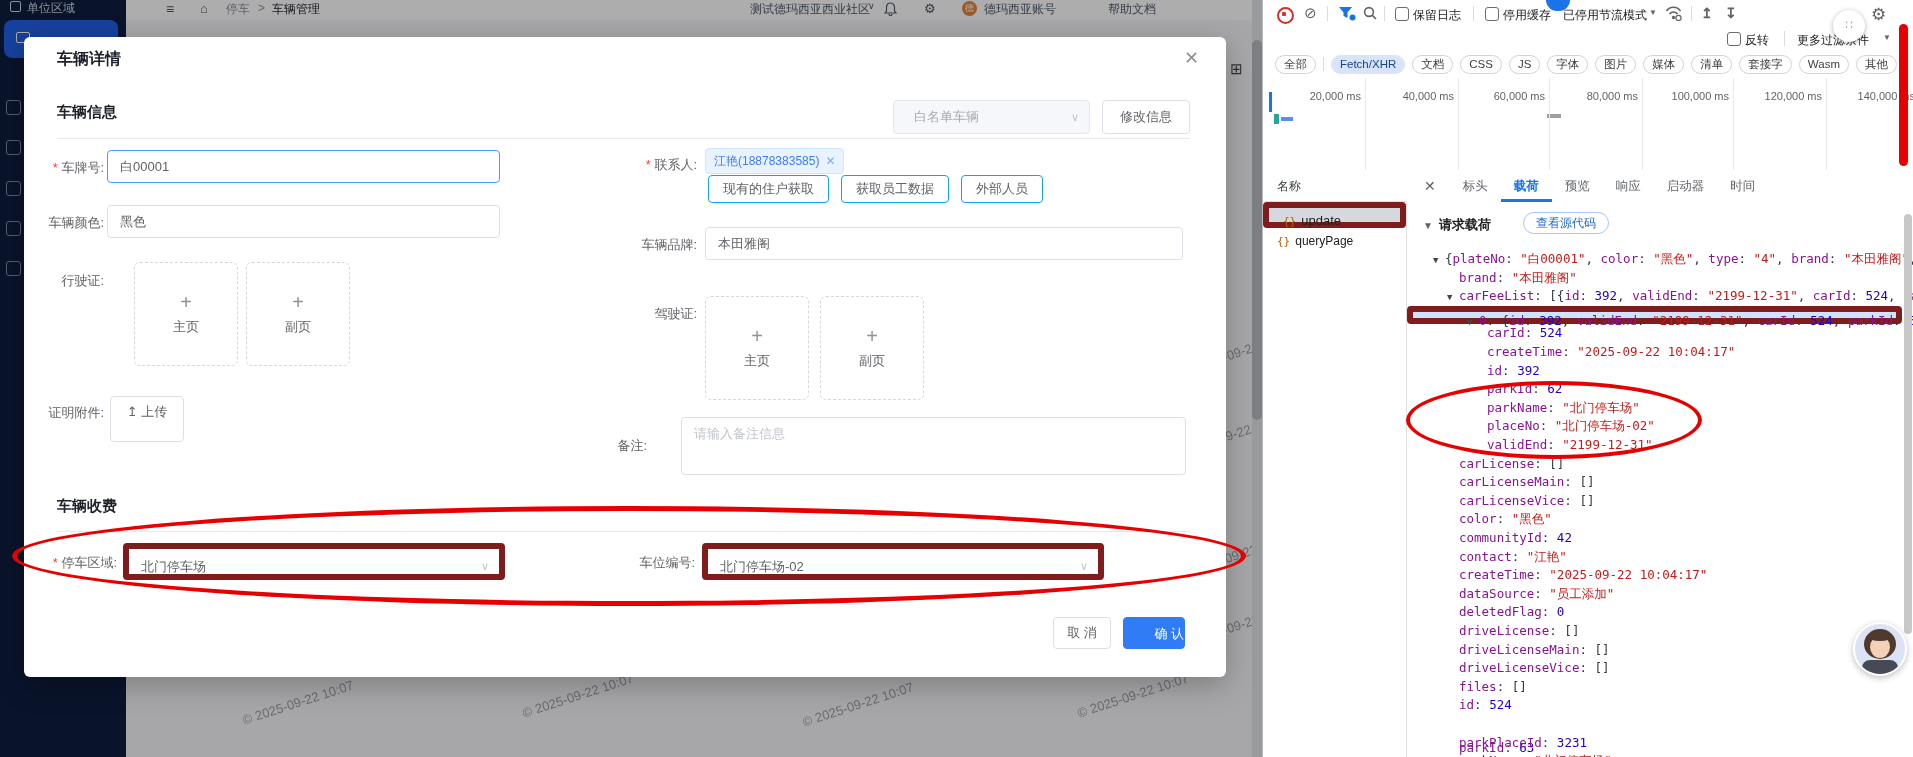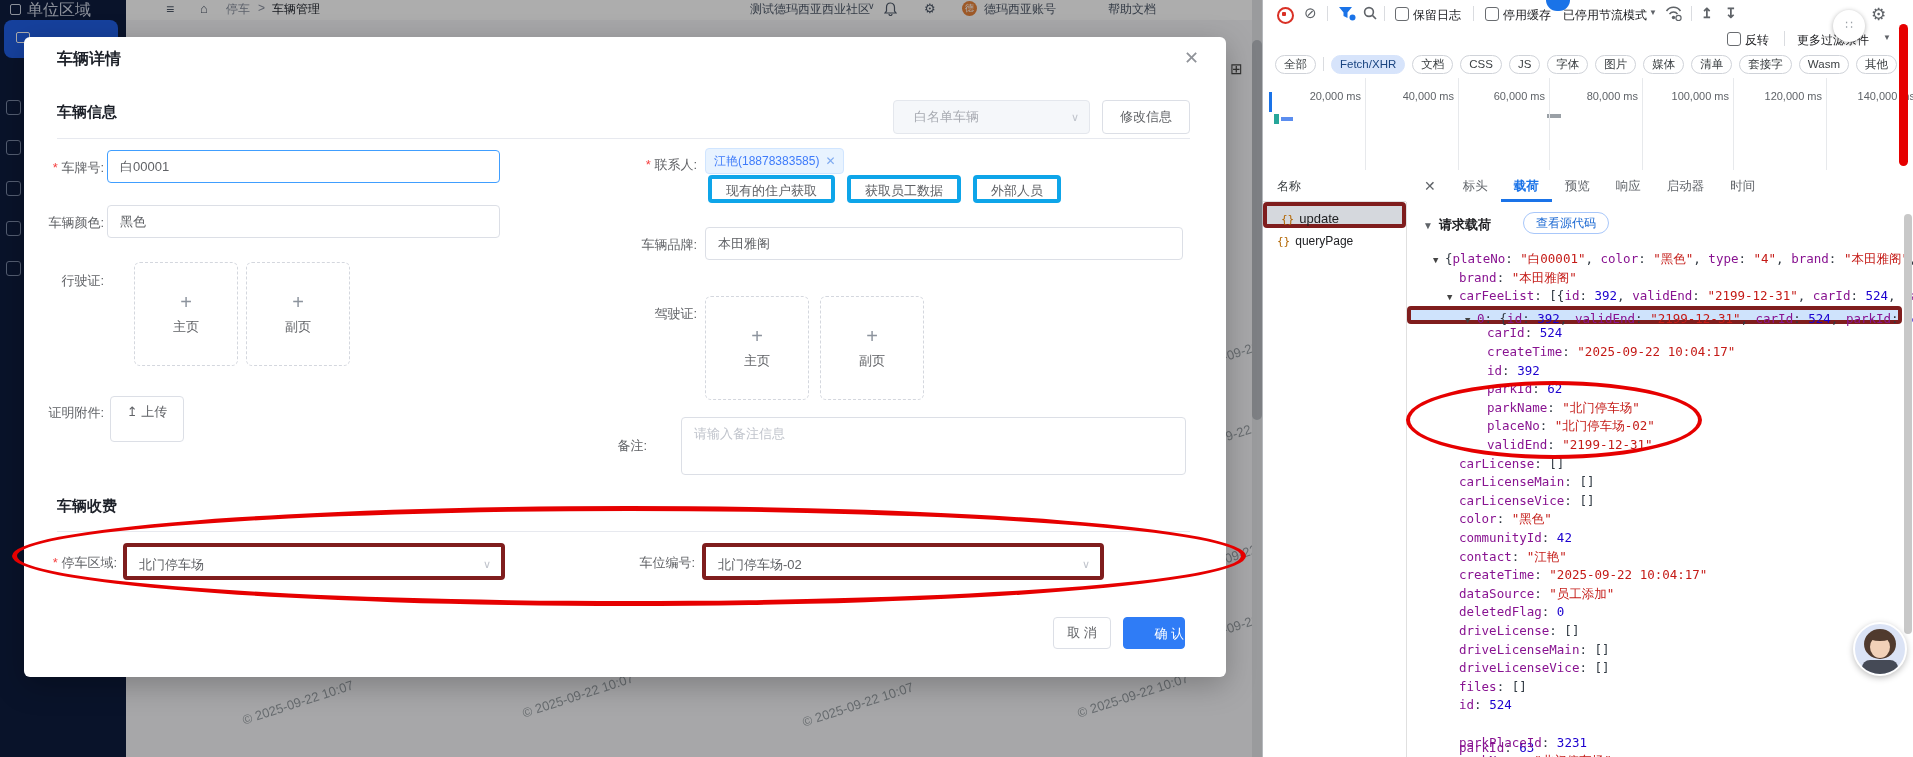--- a/index.html
+++ b/index.html
@@ -1,21 +1,21 @@
 <!DOCTYPE html>
 <html><head>
 <meta charset="utf-8">
 <style>
   html,body{margin:0;padding:0;background:#fff;}
   #root{position:relative;width:1913px;height:757px;overflow:hidden;
         font-family:"Liberation Sans",sans-serif;font-size:13px;color:#333;}
   
   .page{position:absolute;inset:0;width:1262px;height:757px;background:#f2f3f5;z-index:0;overflow:hidden;}
   .sidebar{position:absolute;left:0;top:0;width:126px;height:757px;background:#0e1c3f;}
-  .sb-top{position:absolute;left:10px;top:0;color:#cfd6e4;font-size:16px;white-space:nowrap;}
+  .sb-top{position:absolute;left:10px;top:0;color:#cfd6e4;font-size:12px;white-space:nowrap;}
   .sb-sq{display:inline-block;width:9px;height:9px;border:1.5px solid #cfd6e4;border-radius:2px;margin-right:6px;}
   .sb-pill{position:absolute;left:4px;top:20px;width:114px;height:38px;background:#2160e8;border-radius:8px;}
   .sb-pill-ic{position:absolute;left:12px;top:12px;width:12px;height:9px;border:1.5px solid #fff;border-radius:2px;}
   .sb-ic{position:absolute;left:6px;width:13px;height:13px;border:1.6px solid #7d8ba8;border-radius:3px;}
   .topbar{position:absolute;left:126px;top:0;right:0;height:20px;background:#fff;}
   .tb-item{position:absolute;top:1px;font-size:12px;color:#4e5969;white-space:nowrap;}
   .crumb-dim{color:#8a919f;}
   .tb-avatar{position:absolute;top:1px;width:15px;height:15px;border-radius:50%;background:#e8833a;color:#fff;
              font-size:9px;text-align:center;line-height:15px;}
   .page-bottom{position:absolute;left:126px;top:20px;right:10px;bottom:0;background:#f6f7f9;}
@@ -29,38 +29,38 @@
          box-shadow:0 8px 30px rgba(0,0,0,.25);z-index:2;}
   .m-title{position:absolute;left:33px;top:12px;font-size:16px;font-weight:bold;color:#1d2129;}
   .m-close{position:absolute;left:1160px;top:10px;font-size:18px;color:#909399;cursor:pointer;}
   .sec-title{position:absolute;font-size:15px;font-weight:bold;color:#1d2129;}
   .divider{position:absolute;left:33px;width:1133px;height:1px;background:#e7e9ef;}
   .flabel{position:absolute;color:#606266;font-size:13px;text-align:right;white-space:nowrap;}
   .req::before{content:"* ";color:#f53f3f;}
   .inp{position:absolute;box-sizing:border-box;border:1px solid #dcdfe6;border-radius:4px;height:33px;
        padding:0 12px;font-size:13px;color:#606266;background:#fff;font-family:"Liberation Sans",sans-serif;outline:none;}
   .inp.focus{border-color:#409eff;}
-  .sel{position:absolute;box-sizing:border-box;border:4px solid #7f1d1d;border-radius:4px;background:#fff;
+  .sel{position:absolute;box-sizing:border-box;border:6px solid #7f1d1d;border-radius:4px;background:#fff;
        font-size:13px;color:#606266;line-height:35px;padding:0 12px;}
   .sel .chev, .dis-sel .chev{position:absolute;right:10px;top:0;color:#c0c4cc;font-size:11px;}
   .dis-sel{position:absolute;box-sizing:border-box;border:1px solid #e4e7ed;border-radius:4px;background:#f5f7fa;
        font-size:13px;color:#a8abb2;line-height:32px;padding:0 12px;}
   .btn{position:absolute;box-sizing:border-box;border:1px solid #dcdfe6;border-radius:4px;background:#fff;
        color:#606266;font-size:13px;text-align:center;cursor:pointer;}
   .btn.primary{background:#2f7cf6;border-color:#2f7cf6;color:#fff;text-align:right;}
   .upbox{position:absolute;width:102px;height:102px;border:1px dashed #d4d7de;border-radius:6px;background:#fff;
          display:flex;flex-direction:column;align-items:center;justify-content:center;color:#8c939d;cursor:pointer;}
   .upbox .plus{font-size:20px;line-height:20px;color:#8c939d;}
   .upbox .cap{font-size:13px;color:#606266;margin-top:6px;}
   .tag{position:absolute;box-sizing:border-box;height:26px;line-height:24px;background:#e8f3ff;border:1px solid #d0e5ff;
        border-radius:4px;color:#3e7bfa;font-size:12px;padding:0 8px;white-space:nowrap;}
   .tag .x{color:#7da9f0;margin-left:6px;font-style:normal;cursor:pointer;}
   .cbtns{position:absolute;display:flex;gap:12px;}
-  .cbtns .btn2{box-sizing:border-box;height:28px;line-height:26px;border:4px solid #0ea5e9;border-radius:4px;
-       background:#fff;color:#606266;font-size:13px;padding:0 14px;cursor:pointer;white-space:nowrap;font-family:Liberation Mono, monospace;}
+  .cbtns .btn2{box-sizing:border-box;height:28px;line-height:26px;border:1px solid #0ea5e9;border-radius:4px;
+       background:#fff;color:#606266;font-size:13px;padding:0 14px;cursor:pointer;white-space:nowrap;}
   .txtarea{position:absolute;box-sizing:border-box;border:1px solid #dcdfe6;border-radius:4px;background:#fff;
        padding:7px 12px;font-size:13px;color:#c0c4cc;}
   
   .devtools{position:absolute;left:1262px;top:0;width:651px;height:757px;background:#fff;z-index:2;
             border-left:1px solid #b6b9bd;font-size:12px;color:#202124;overflow:hidden;}
   .dt-row1{position:absolute;left:0;top:0;right:0;height:27px;border-bottom:1px solid #e0e0e0;background:#fff;}
   .dt-row2{position:absolute;left:0;top:27px;right:0;height:23px;border-bottom:1px solid #e0e0e0;background:#fff;}
   .dt-chips{position:absolute;left:0;top:50px;right:0;height:28px;border-bottom:1px solid #e0e0e0;
             display:flex;align-items:center;padding-left:12px;gap:7px;background:#fff;}
   .chip{box-sizing:border-box;height:19px;line-height:17px;border:1px solid #d0d3d9;border-radius:10px;

